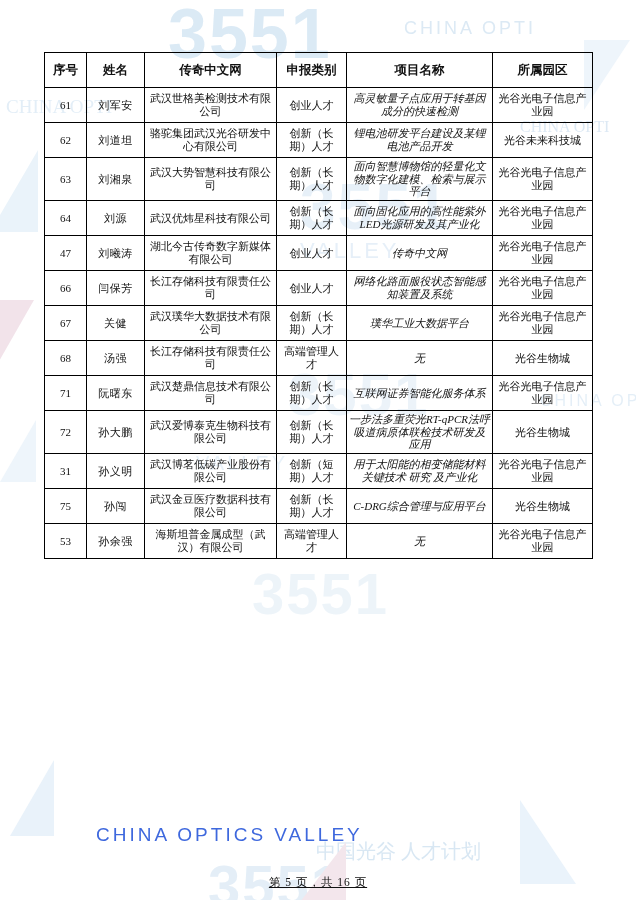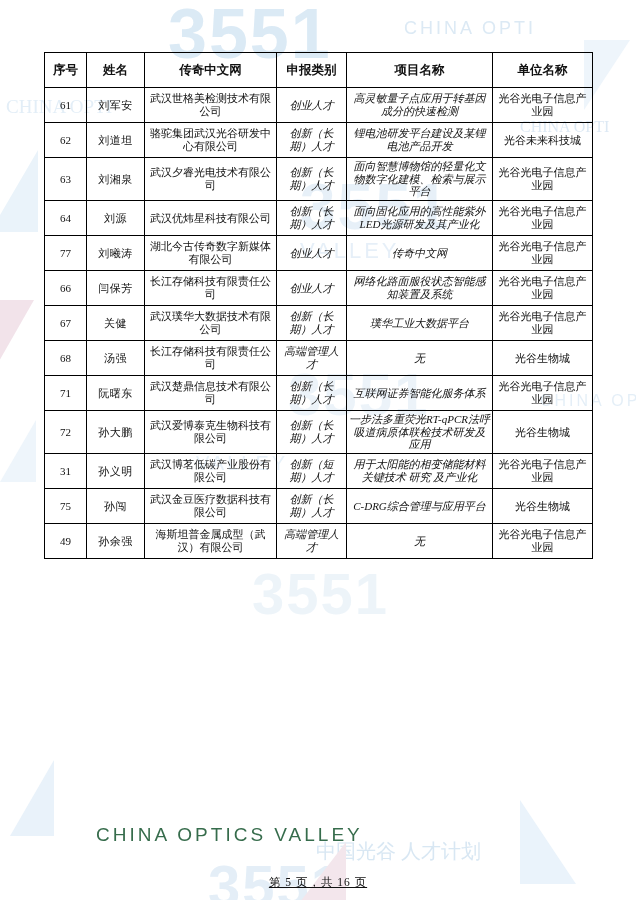--- a/index.html
+++ b/index.html
@@ -84,21 +84,21 @@
   col.c0 { width: 42px; }
   col.c1 { width: 58px; }
   col.c2 { width: 132px; }
   col.c3 { width: 70px; }
   col.c4 { width: 146px; }
   col.c5 { width: 100px; }
 
   td.name { font-size: 11.5px; letter-spacing: .5px; }
   td.idx  { font-size: 11.5px; }
   td.unit { font-size: 10.5px; }
-  td.cat  { font-size: 10.5px; font-style: italic; }
+  td.cat  { font-size: 10.5px; }
   td.proj { font-size: 10.5px; font-style: italic; }
   td.park { font-size: 10.5px; }
 
   .footer {
     position: absolute;
     left: 0;
     right: 0;
     bottom: 10px;
     text-align: center;
     font-size: 11.5px;
@@ -115,21 +115,21 @@
   <div class="wm-num" style="left:168px; top:-6px; font-size:70px;">3551</div>
   <div class="wm-text" style="left:404px; top:18px; font-size:18px;">CHINA OPTI</div>
   <div class="wm-cn" style="left:6px; top:96px; font-size:19px; color:#e3eef7;">CHINA OPTI</div>
   <div class="wm-num" style="left:300px; top:170px; font-size:64px; color:#e0ecf6;">3551</div>
   <div class="wm-text" style="left:300px; top:238px; font-size:22px; color:#e2edf7;">VALLEY</div>
   <div class="wm-num" style="left:288px; top:360px; font-size:60px; color:#e6f0f8;">3551</div>
   <div class="wm-cn" style="left:520px; top:118px; font-size:16px;">CHINA OPTI</div>
   <div class="wm-text" style="left:540px; top:392px; font-size:16px; color:#e0ecf6;">CHINA OPTI</div>
   <div class="wm-num" style="left:252px; top:560px; font-size:58px; color:#e8f1f8;">3551</div>
   <div class="wm-text" style="left:196px; top:452px; font-size:20px; color:#e4eff8;">VALLEY</div>
-  <div class="wm-text" style="left:96px; top:824px; font-size:19px; color:#14532d;">CHINA OPTICS VALLEY</div>
+  <div class="wm-text" style="left:96px; top:824px; font-size:19px; color:#1d4ed8;">CHINA OPTICS VALLEY</div>
   <div class="wm-cn" style="left:316px; top:838px; font-size:20px; color:#d8e7f3;text-align:right;">中国光谷  人才计划</div>
   <div class="wm-num" style="left:208px; top:852px; font-size:58px; color:#dbe9f5;">3551</div>
 
   <div class="wm-tri" style="left:-10px; top:150px; border-left:48px solid transparent; border-bottom:82px solid #eaf3fa;"></div>
   <div class="wm-tri" style="left:-6px; top:300px; border-right:40px solid transparent; border-top:70px solid #f2e3ea;"></div>
   <div class="wm-tri" style="left:0px; top:420px; border-left:36px solid transparent; border-bottom:62px solid #eef5fb;"></div>
   <div class="wm-tri" style="left:10px; top:760px; border-left:44px solid transparent; border-bottom:76px solid #e9f2fa;"></div>
   <div class="wm-tri" style="left:520px; top:800px; border-right:56px solid transparent; border-bottom:84px solid #eaf3fb;"></div>
   <div class="wm-tri" style="left:584px; top:40px; border-right:46px solid transparent; border-top:70px solid #eef5fb;"></div>
   <div class="wm-tri" style="left:300px; top:842px; border-left:46px solid transparent; border-bottom:60px solid #f3e6ec;"></div>
@@ -145,21 +145,21 @@
         <col class="c4">
         <col class="c5">
     </colgroup>
     <thead>
       <tr>
         <th>序号</th>
         <th>姓名</th>
         <th>传奇中文网</th>
         <th>申报类别</th>
         <th>项目名称</th>
-        <th>单位名称</th>
+        <th>所属园区</th>
       </tr>
     </thead>
     <tbody>
       <tr>
         <td class="idx">61</td>
         <td class="name">刘军安</td>
         <td class="unit">武汉世格美检测技术有限公司</td>
         <td class="cat">创业人才</td>
         <td class="proj">高灵敏量子点应用于转基因成分的快速检测</td>
         <td class="park">光谷光电子信息产业园</td>
@@ -168,35 +168,35 @@
         <td class="idx">62</td>
         <td class="name">刘道坦</td>
         <td class="unit">骆驼集团武汉光谷研发中心有限公司</td>
         <td class="cat">创新（长期）人才</td>
         <td class="proj">锂电池研发平台建设及某锂电池产品开发</td>
         <td class="park">光谷未来科技城</td>
       </tr>
       <tr>
         <td class="idx">63</td>
         <td class="name">刘湘泉</td>
-        <td class="unit">武汉夕睿光电技术有限公司</td>
+        <td class="unit">武汉大势智慧科技有限公司</td>
         <td class="cat">创新（长期）人才</td>
         <td class="proj">面向智慧博物馆的轻量化文物数字化建模、检索与展示平台</td>
         <td class="park">光谷光电子信息产业园</td>
       </tr>
       <tr>
         <td class="idx">64</td>
         <td class="name">刘源</td>
         <td class="unit">武汉优炜星科技有限公司</td>
         <td class="cat">创新（长期）人才</td>
         <td class="proj">面向固化应用的高性能紫外LED光源研发及其产业化</td>
         <td class="park">光谷光电子信息产业园</td>
       </tr>
       <tr>
-        <td class="idx">77</td>
+        <td class="idx">47</td>
         <td class="name">刘曦涛</td>
         <td class="unit">湖北今古传奇数字新媒体有限公司</td>
         <td class="cat">创业人才</td>
         <td class="proj">传奇中文网</td>
         <td class="park">光谷光电子信息产业园</td>
       </tr>
       <tr>
         <td class="idx">66</td>
         <td class="name">闫保芳</td>
         <td class="unit">长江存储科技有限责任公司</td>
@@ -246,21 +246,21 @@
       </tr>
       <tr>
         <td class="idx">75</td>
         <td class="name">孙闯</td>
         <td class="unit">武汉金豆医疗数据科技有限公司</td>
         <td class="cat">创新（长期）人才</td>
         <td class="proj">C-DRG综合管理与应用平台</td>
         <td class="park">光谷生物城</td>
       </tr>
       <tr>
-        <td class="idx">49</td>
+        <td class="idx">53</td>
         <td class="name">孙余强</td>
         <td class="unit">海斯坦普金属成型（武汉）有限公司</td>
         <td class="cat">高端管理人才</td>
         <td class="proj">无</td>
         <td class="park">光谷光电子信息产业园</td>
       </tr>
     </tbody>
   </table>
 </div>
 

